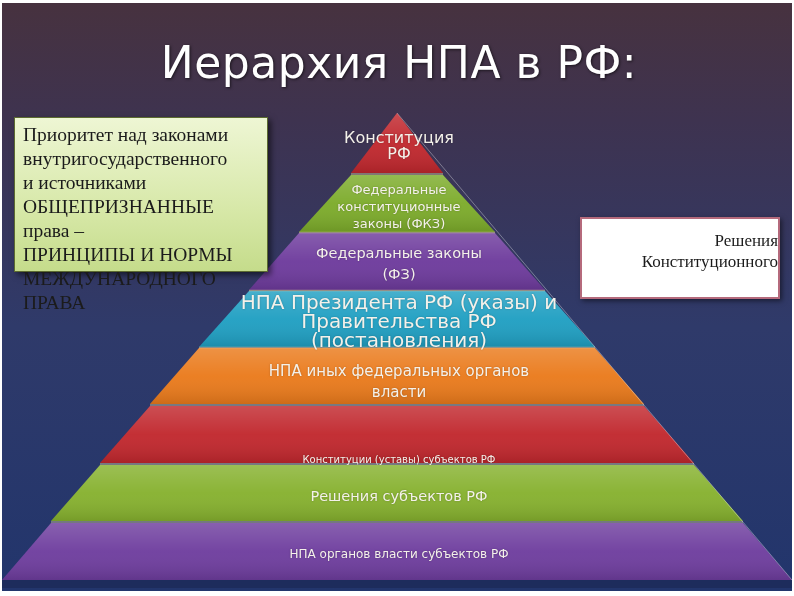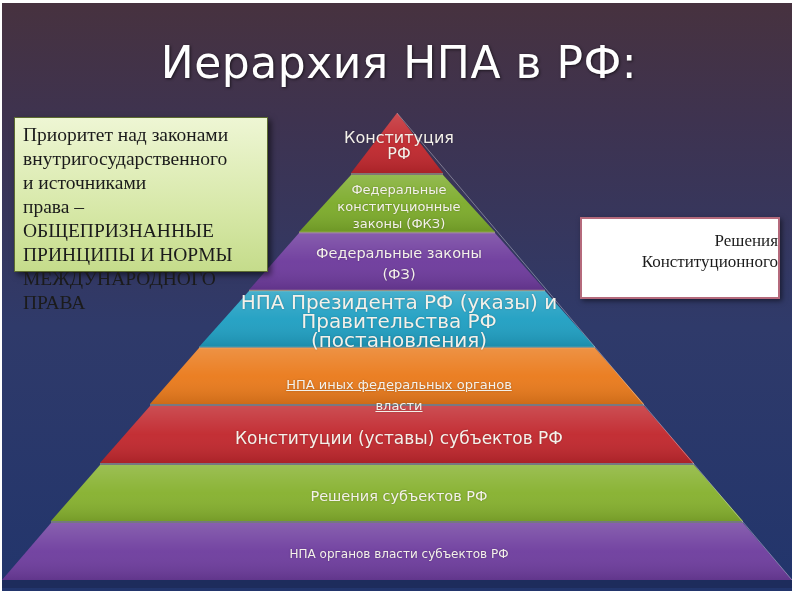--- a/index.html
+++ b/index.html
@@ -111,40 +111,40 @@
   </div>
   <div class="layer-text" style="left:247px; top:240px; width:300px; font-size:14.5px; line-height:21px;">
     <span>Федеральные законы</span>
     <span>(ФЗ)</span>
   </div>
   <div class="layer-text" style="left:222px; top:290px; width:350px; font-size:20px; line-height:19px;">
     <span>НПА Президента РФ (указы) и</span>
     <span>Правительства РФ</span>
     <span>(постановления)</span>
   </div>
-  <div class="layer-text" style="left:197px; top:371px; width:400px; font-size:13px; line-height:21px;text-decoration:underline;">
+  <div class="layer-text" style="left:197px; top:358px; width:400px; font-size:15px; line-height:21px;">
     <span>НПА иных федеральных органов</span>
     <span>власти</span>
   </div>
-  <div class="layer-text" style="left:147px; top:425px; width:500px; font-size:17px; line-height:21px;">
+  <div class="layer-text" style="left:147px; top:446px; width:500px; font-size:10px; line-height:21px;">
     <span>Конституции (уставы) субъектов РФ</span>
   </div>
   <div class="layer-text" style="left:147px; top:483px; width:500px; font-size:14.5px; line-height:21px;">
     <span>Решения субъектов РФ</span>
   </div>
   <div class="layer-text" style="left:147px; top:541px; width:500px; font-size:12px; line-height:21px;">
     <span>НПА органов власти субъектов РФ</span>
   </div>
 
   <div class="note-left">
     <span>Приоритет над законами</span>
     <span>внутригосударственного</span>
     <span>и источниками</span>
+    <span>ОБЩЕПРИЗНАННЫЕ</span>
     <span>права –</span>
-    <span>ОБЩЕПРИЗНАННЫЕ</span>
     <span>ПРИНЦИПЫ И НОРМЫ</span>
     <span>МЕЖДУНАРОДНОГО</span>
     <span>ПРАВА</span>
   </div>
 
   <div class="note-right">
     <span>Решения</span>
     <span>Конституционного</span>
   </div>
 </div>

